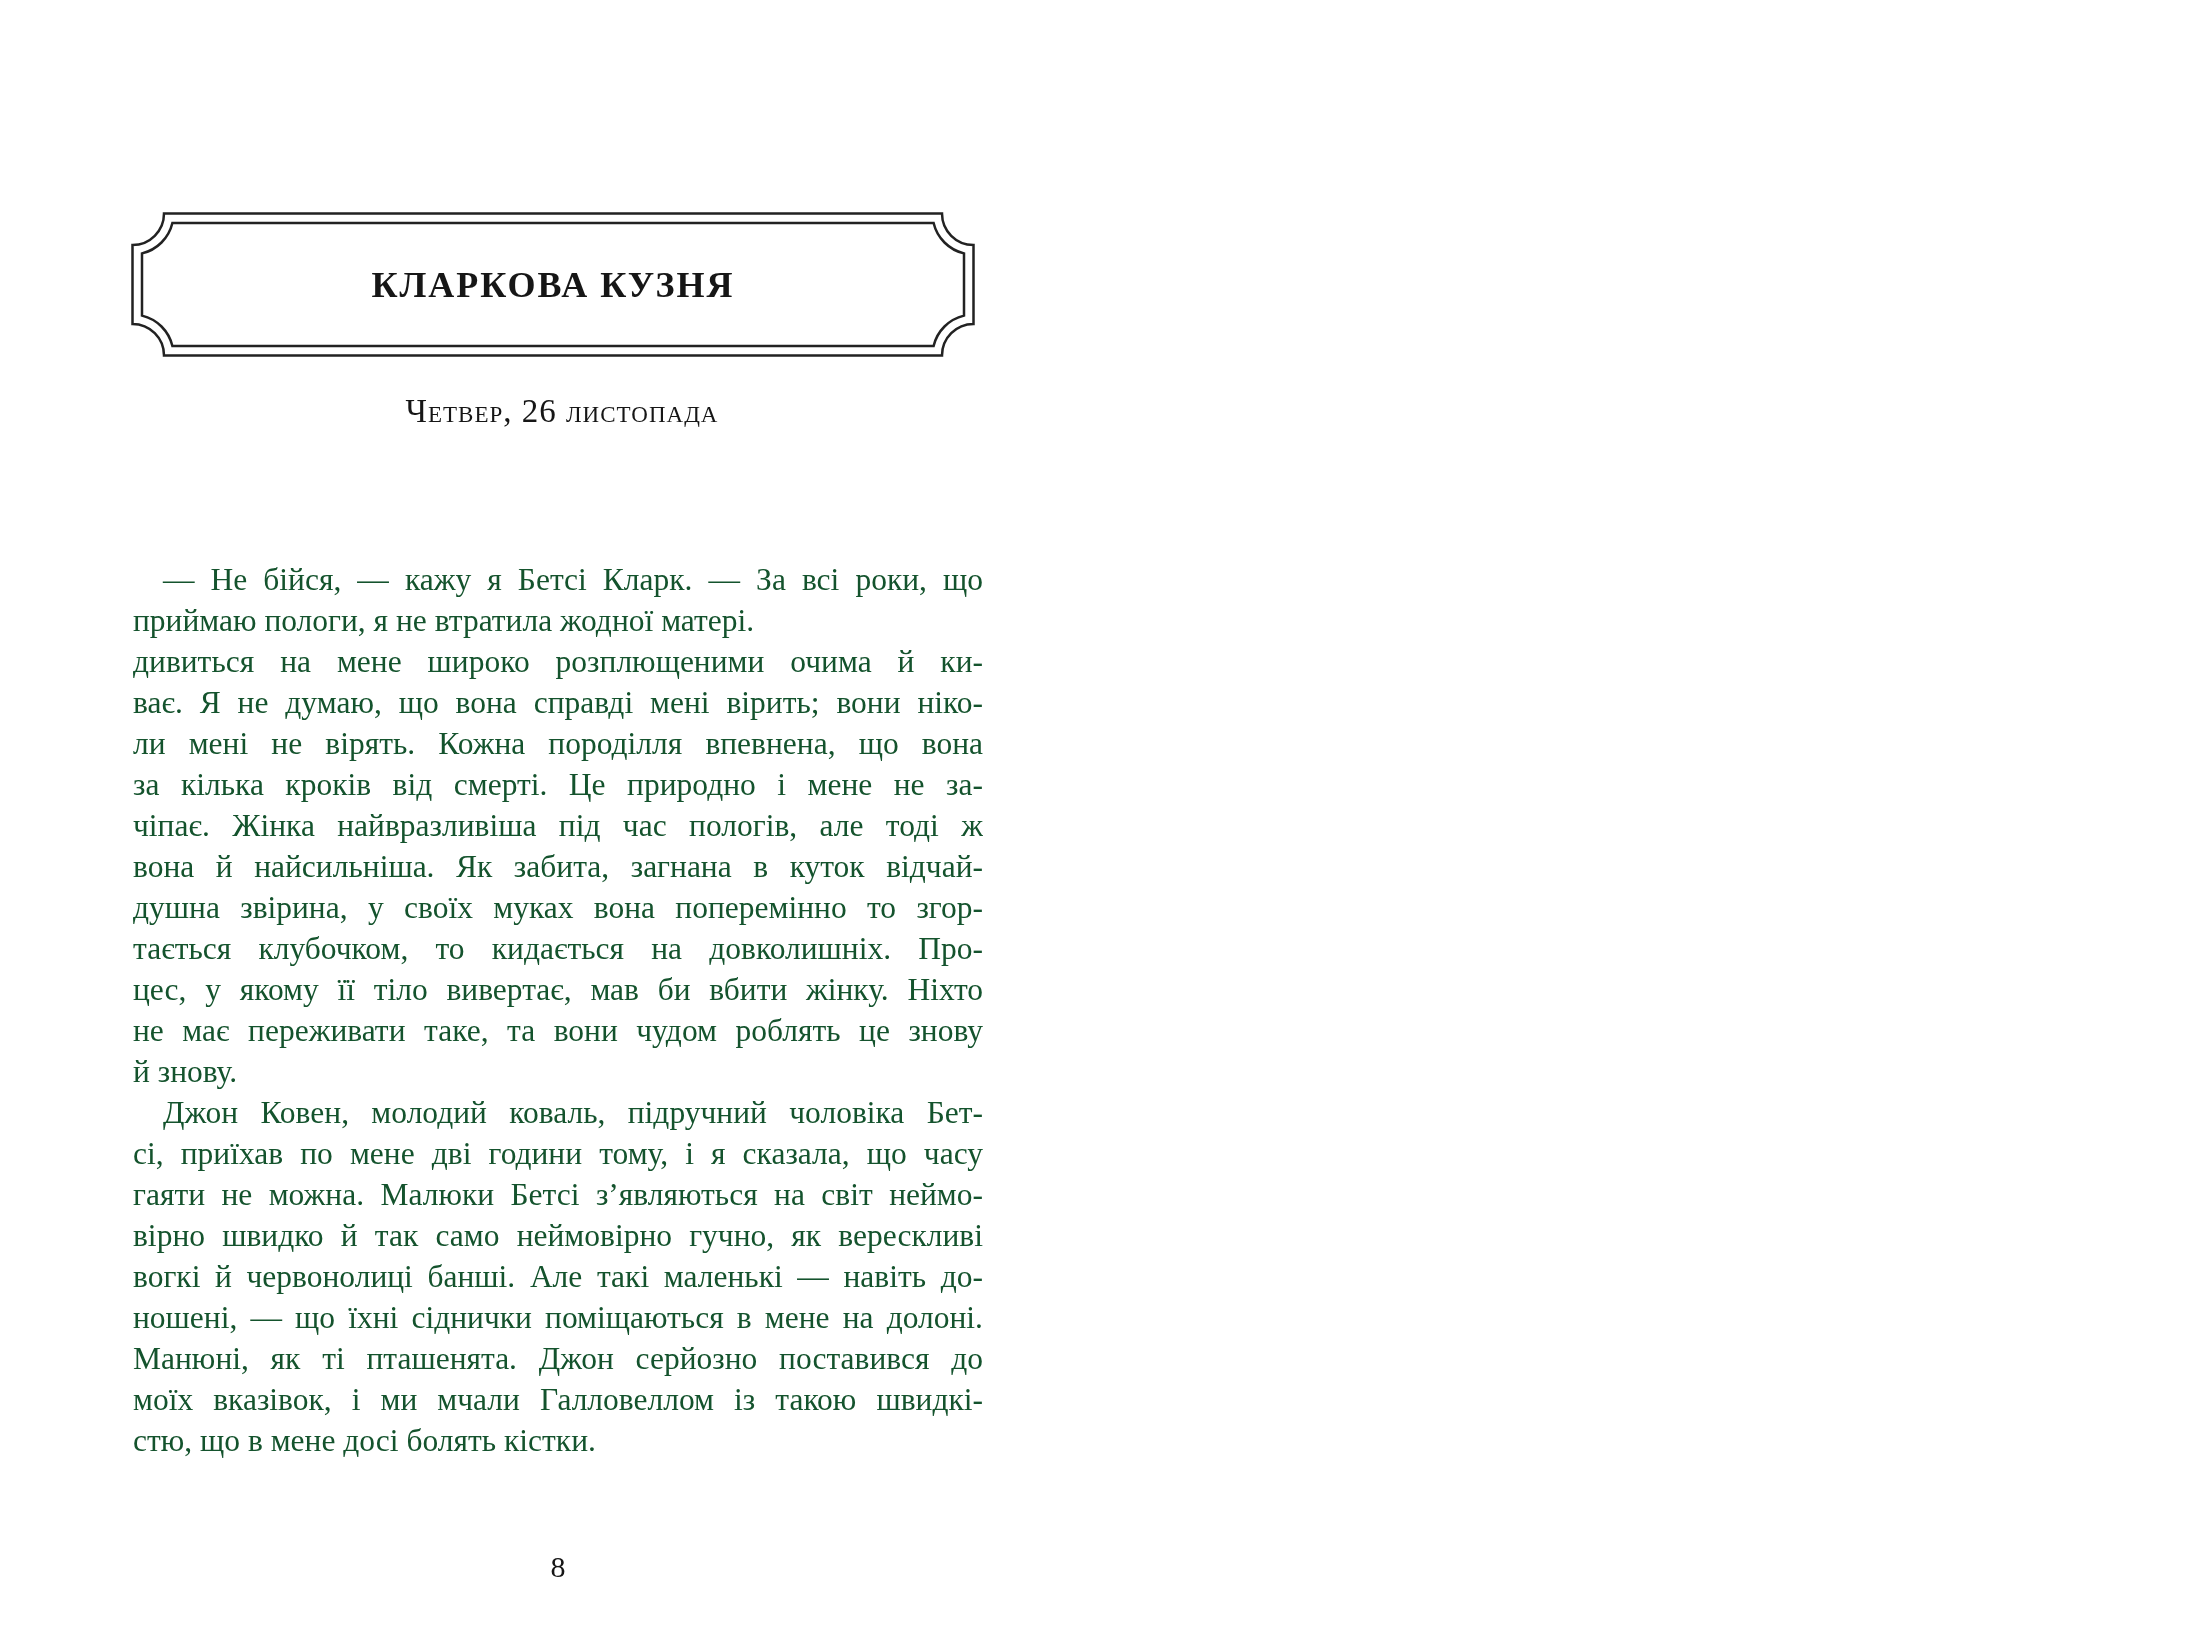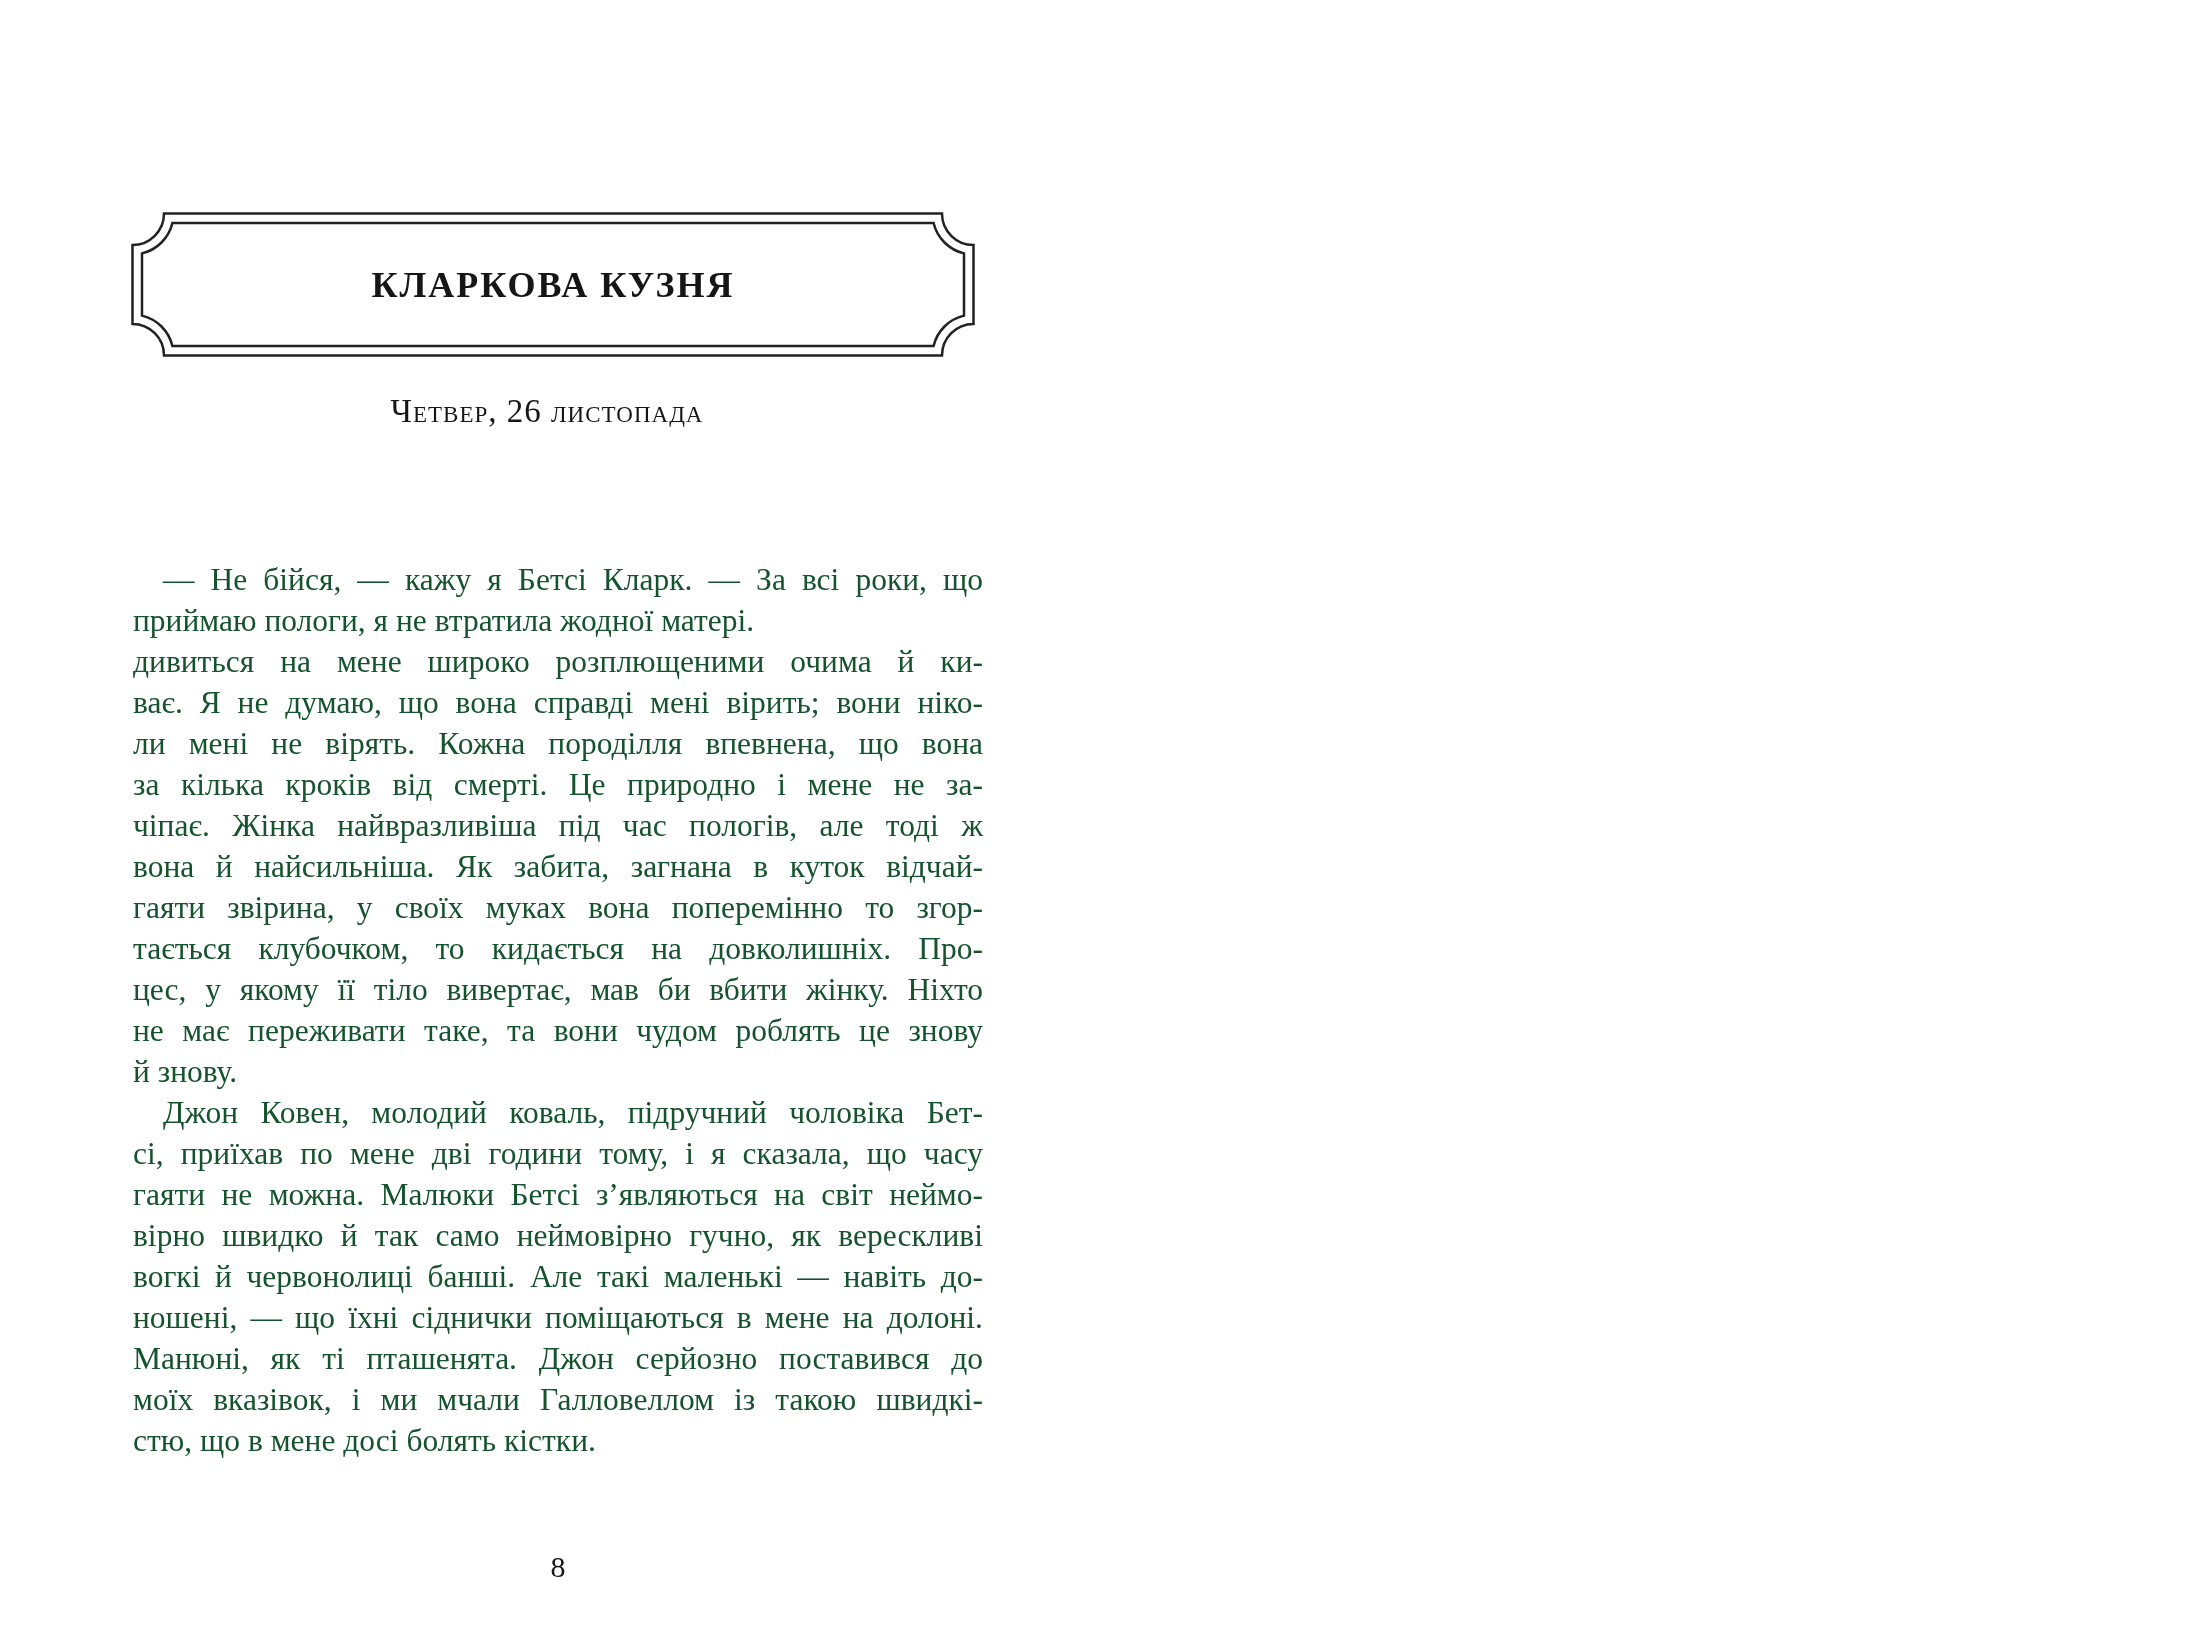--- a/index.html
+++ b/index.html
@@ -46,21 +46,21 @@
     align-items: center;
     justify-content: center;
     font-weight: bold;
     font-size: 36px;
     letter-spacing: 2px;
     color: #161616;
   }
 
   .date-line {
     position: absolute;
-    left: 122px;
+    left: 137px;
     top: 393px;
     width: 850px;
     text-align: center;
     font-variant: small-caps;
     font-size: 33px;
     letter-spacing: 1px;
     color: #161616;
   }
 
   .bodytext {
@@ -114,21 +114,21 @@
 
     <div class="bodytext left-col">
         <div class="line first">— Не бійся, — кажу я Бетсі Кларк. — За всі роки, що</div>
         <div class="line plast">приймаю пологи, я не втратила жодної матері.</div>
         <div class="line">дивиться на мене широко розплющеними очима й ки-</div>
         <div class="line">ває. Я не думаю, що вона справді мені вірить; вони ніко-</div>
         <div class="line">ли мені не вірять. Кожна породілля впевнена, що вона</div>
         <div class="line">за кілька кроків від смерті. Це природно і мене не за-</div>
         <div class="line">чіпає. Жінка найвразливіша під час пологів, але тоді ж</div>
         <div class="line">вона й найсильніша. Як забита, загнана в куток відчай-</div>
-        <div class="line">гаяти звірина, у своїх муках вона поперемінно то згор-</div>
+        <div class="line">душна звірина, у своїх муках вона поперемінно то згор-</div>
         <div class="line">тається клубочком, то кидається на довколишніх. Про-</div>
         <div class="line">цес, у якому її тіло вивертає, мав би вбити жінку. Ніхто</div>
         <div class="line">не має переживати таке, та вони чудом роблять це знову</div>
         <div class="line plast">й знову.</div>
         <div class="line first">Джон Ковен, молодий коваль, підручний чоловіка Бет-</div>
         <div class="line">сі, приїхав по мене дві години тому, і я сказала, що часу</div>
         <div class="line">гаяти не можна. Малюки Бетсі з’являються на світ неймо-</div>
         <div class="line">вірно швидко й так само неймовірно гучно, як верескливі</div>
         <div class="line">вогкі й червонолиці банші. Але такі маленькі — навіть до-</div>
         <div class="line">ношені, — що їхні сіднички поміщаються в мене на долоні.</div>

